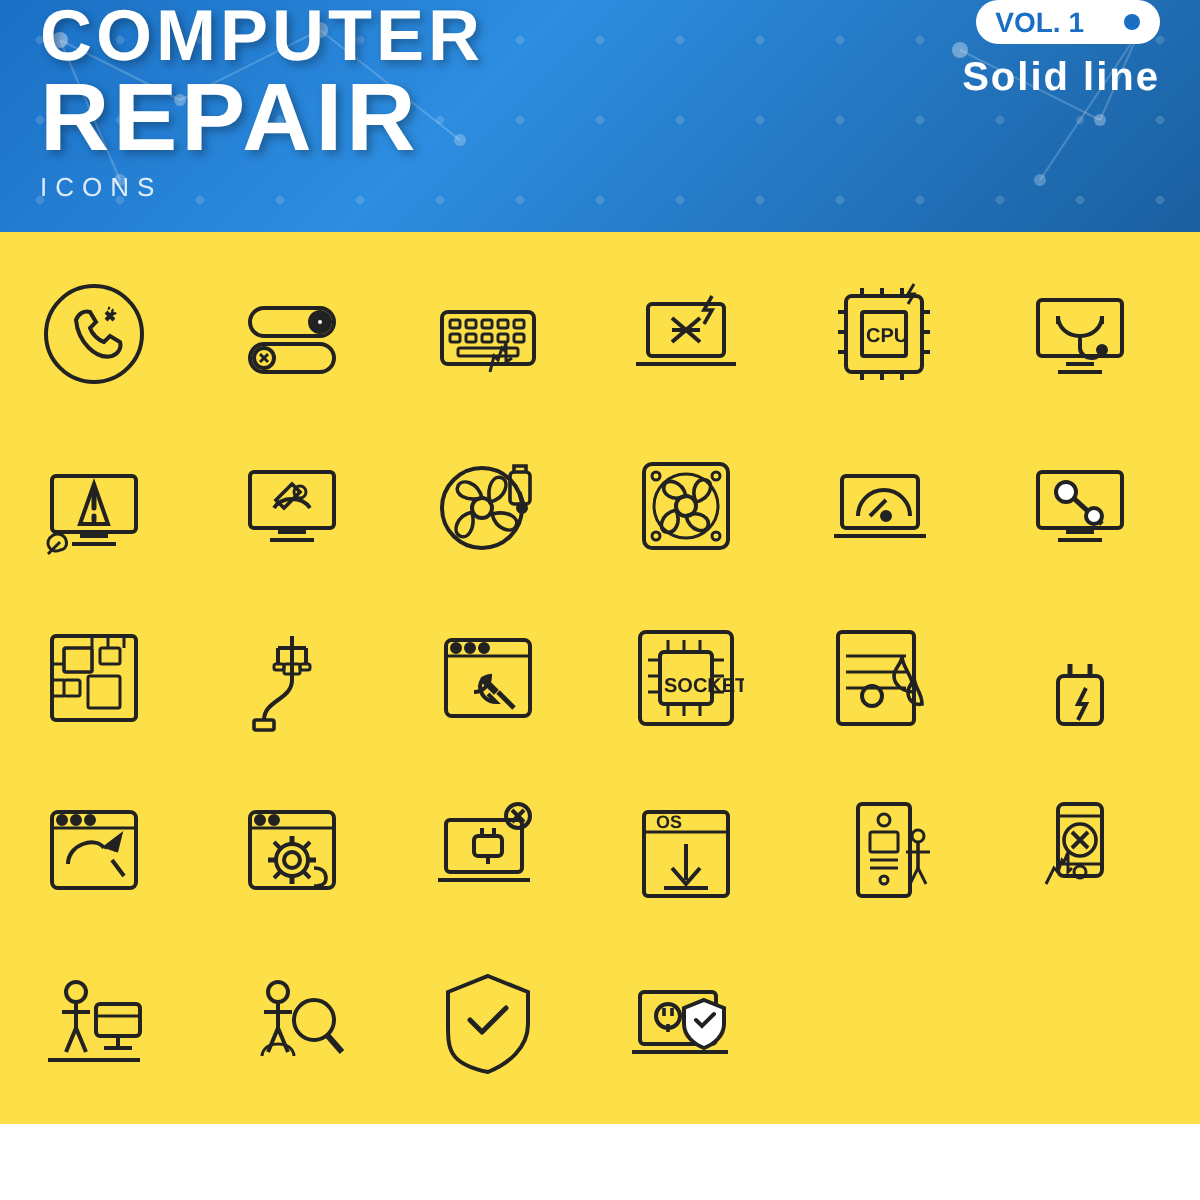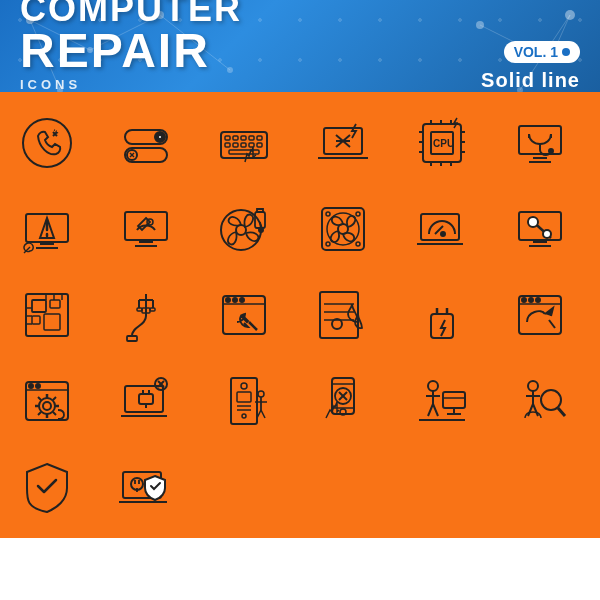--- a/index.html
+++ b/index.html
@@ -7,24 +7,24 @@
       width: 600px;
       height: 600px;
       overflow: hidden;
       font-family: Arial, sans-serif;
       background: #fff;
     }
 
     
     .header {
       background: linear-gradient(135deg, #1a6fc4 0%, #2d8de0 40%, #1a5fa0 100%);
-      height: 92px;
+      height: 116px;
       position: relative;
       display: flex;
-      align-items: flex-end;
+      align-items: flex-start;
       justify-content: space-between;
       padding: 0 20px;
       overflow: hidden;
     }
     .header::before {
       content: '';
       position: absolute;
       inset: 0;
       background-image: radial-gradient(circle, rgba(255,255,255,0.15) 2px, transparent 2px);
       background-size: 40px 40px;
@@ -52,59 +52,59 @@
     .header-title-repair {
       font-size: 48px;
       font-weight: 900;
       color: #fff;
       letter-spacing: 2px;
       line-height: 1;
       text-shadow: 2px 2px 4px rgba(0,0,0,0.3);
     }
     .header-subtitle {
       font-size: 13px;
-      font-weight: 700;
+      font-weight: 400;
       color: rgba(255,255,255,0.85);
       letter-spacing: 4px;
       margin-top: 2px;
     }
     .header-right {
       display: flex;
       flex-direction: column;
       align-items: flex-end;
       z-index: 1;
       gap: 6px;
     }
     .vol-badge {
       background: #fff;
       color: #1a6fc4;
       font-weight: 900;
       font-size: 14px;
       padding: 3px 10px;
       border-radius: 20px;
       display: flex;
       align-items: center;
-      gap: 4px;
+      gap: 20px;
     }
     .vol-dot {
       width: 8px;
       height: 8px;
       background: #1a6fc4;
       border-radius: 50%;
     }
     .solid-line-text {
       color: #fff;
       font-size: 20px;
       font-weight: 700;
       letter-spacing: 1px;
     }
 
     
     .icons-section {
-      background: #f97316;
+      background: #fde047;
       padding: 10px 6px;
       text-align: center;
     }
     .icons-grid {
       display: grid;
       grid-template-columns: repeat(6, 1fr);
       gap: 4px;
     }
     .icon-cell {
       width: 82px;
@@ -374,20 +374,40 @@
         <line x1="8" y1="18" x2="50" y2="18" stroke="#222" stroke-width="1.5"></line>
         <circle cx="13" cy="14" r="2" fill="#222"></circle>
         <circle cx="20" cy="14" r="2" fill="#222"></circle>
         <circle cx="27" cy="14" r="2" fill="#222"></circle>
 
         <path d="M22 36a8 8 0 008-8 8 8 0 00-3 1l6 6-1 1-6-6a8 8 0 00-1 3 8 8 0 008 8l-4-4" stroke="#222" stroke-width="2" fill="none"></path>
         <line x1="34" y1="36" x2="42" y2="44" stroke="#222" stroke-width="2.5"></line>
       </svg>
     </div>
 
+    <div class="icon-cell">
+      <svg viewBox="0 0 58 58" fill="none" stroke="#222" stroke-width="2" xmlns="http://www.w3.org/2000/svg">
+        <rect x="6" y="6" width="46" height="46" rx="3" stroke="#222" stroke-width="2"></rect>
+        <rect x="16" y="16" width="26" height="26" rx="2" stroke="#222" stroke-width="2"></rect>
+        <text x="18" y="36" font-size="10" font-weight="bold" fill="#222" stroke="none">SOCKET</text>
+
+        <line x1="10" y1="20" x2="16" y2="20" stroke="#222" stroke-width="1.5"></line>
+        <line x1="10" y1="28" x2="16" y2="28" stroke="#222" stroke-width="1.5"></line>
+        <line x1="10" y1="36" x2="16" y2="36" stroke="#222" stroke-width="1.5"></line>
+        <line x1="42" y1="20" x2="48" y2="20" stroke="#222" stroke-width="1.5"></line>
+        <line x1="42" y1="28" x2="48" y2="28" stroke="#222" stroke-width="1.5"></line>
+        <line x1="42" y1="36" x2="48" y2="36" stroke="#222" stroke-width="1.5"></line>
+        <line x1="20" y1="10" x2="20" y2="16" stroke="#222" stroke-width="1.5"></line>
+        <line x1="28" y1="10" x2="28" y2="16" stroke="#222" stroke-width="1.5"></line>
+        <line x1="36" y1="10" x2="36" y2="16" stroke="#222" stroke-width="1.5"></line>
+        <line x1="20" y1="42" x2="20" y2="48" stroke="#222" stroke-width="1.5"></line>
+        <line x1="28" y1="42" x2="28" y2="48" stroke="#222" stroke-width="1.5"></line>
+        <line x1="36" y1="42" x2="36" y2="48" stroke="#222" stroke-width="1.5"></line>
+      </svg>
+    </div>
 
     <div class="icon-cell">
       <svg viewBox="0 0 58 58" fill="none" stroke="#222" stroke-width="2" xmlns="http://www.w3.org/2000/svg">
         <rect x="6" y="6" width="38" height="46" rx="2" stroke="#222" stroke-width="2"></rect>
         <line x1="10" y1="18" x2="40" y2="18" stroke="#222" stroke-width="1.5"></line>
         <line x1="10" y1="26" x2="40" y2="26" stroke="#222" stroke-width="1.5"></line>
         <line x1="10" y1="34" x2="40" y2="34" stroke="#222" stroke-width="1.5"></line>
 
         <circle cx="23" cy="38" r="5" stroke="#222" stroke-width="2"></circle>
 
@@ -450,20 +470,30 @@
         <line x1="26" y1="18" x2="26" y2="22" stroke="#222" stroke-width="2"></line>
         <line x1="32" y1="18" x2="32" y2="22" stroke="#222" stroke-width="2"></line>
         <line x1="29" y1="32" x2="29" y2="36" stroke="#222" stroke-width="2"></line>
 
         <circle cx="44" cy="12" r="6" stroke="#222" stroke-width="2"></circle>
         <line x1="41" y1="9" x2="47" y2="15" stroke="#222" stroke-width="2"></line>
         <line x1="47" y1="9" x2="41" y2="15" stroke="#222" stroke-width="2"></line>
       </svg>
     </div>
 
+    <div class="icon-cell">
+      <svg viewBox="0 0 58 58" fill="none" stroke="#222" stroke-width="2" xmlns="http://www.w3.org/2000/svg">
+        <rect x="8" y="10" width="42" height="42" rx="2" stroke="#222" stroke-width="2"></rect>
+        <line x1="8" y1="20" x2="50" y2="20" stroke="#222" stroke-width="1.5"></line>
+        <text x="14" y="18" font-size="9" font-weight="bold" fill="#222" stroke="none">OS</text>
+        <line x1="29" y1="26" x2="29" y2="44" stroke="#222" stroke-width="2"></line>
+        <path d="M22 38l7 8 7-8" stroke="#222" stroke-width="2" fill="none"></path>
+        <line x1="18" y1="48" x2="40" y2="48" stroke="#222" stroke-width="2"></line>
+      </svg>
+    </div>
 
     <div class="icon-cell">
       <svg viewBox="0 0 58 58" fill="none" stroke="#222" stroke-width="2" xmlns="http://www.w3.org/2000/svg">
         <rect x="16" y="6" width="26" height="46" rx="2" stroke="#222" stroke-width="2"></rect>
         <circle cx="29" cy="14" r="3" stroke="#222" stroke-width="1.5"></circle>
         <rect x="22" y="20" width="14" height="10" rx="1" stroke="#222" stroke-width="1.5"></rect>
         <line x1="22" y1="34" x2="36" y2="34" stroke="#222" stroke-width="1.5"></line>
         <line x1="22" y1="38" x2="36" y2="38" stroke="#222" stroke-width="1.5"></line>
         <circle cx="29" cy="44" r="2" stroke="#222" stroke-width="1.5"></circle>
 

